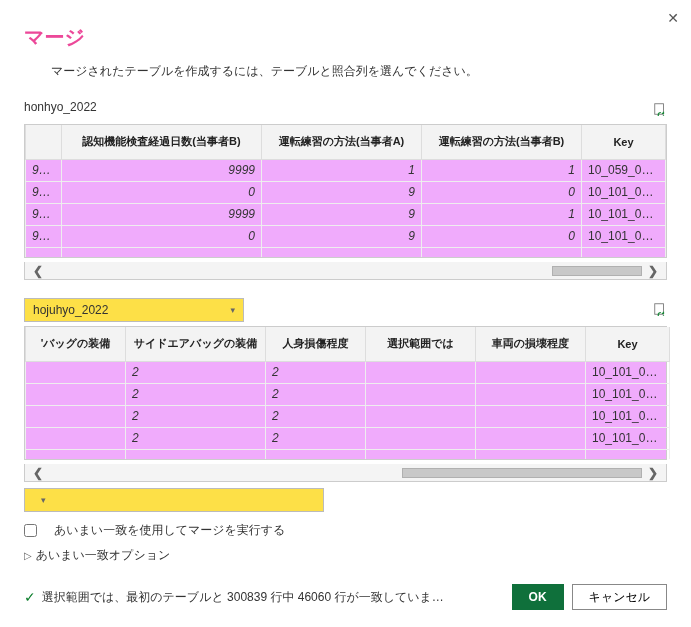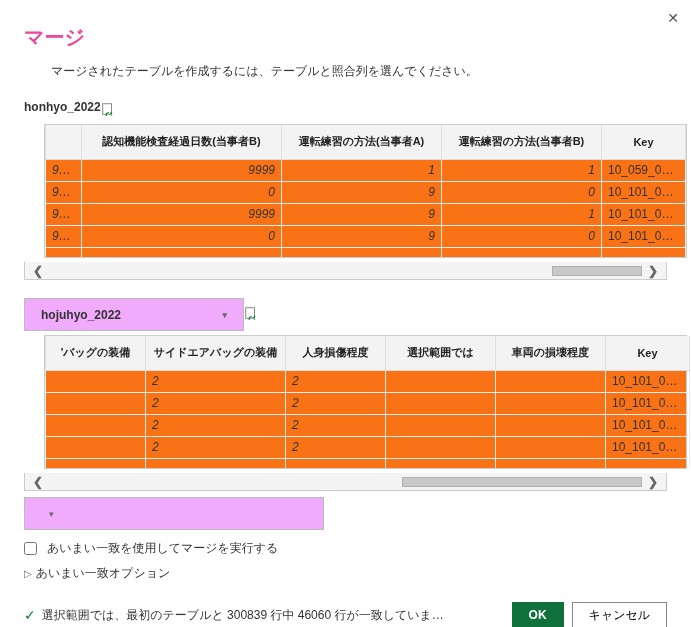--- a/index.html
+++ b/index.html
@@ -38,31 +38,29 @@
     margin-left: 27px;
   }
   .label {
     font-size: 12px;
     color: #333;
     margin-bottom: 6px;
   }
   .table-label-row {
     display: flex;
     align-items: center;
-    justify-content: flex-start;
+    justify-content: space-between;
     margin-bottom: 4px;
-    font-weight: bold;
   }
   .refresh-icon svg { width: 14px; height: 14px; }
   .grid-wrap {
     border: 1px solid #ccc;
     width: 100%;
-    background: #f97316;
+    background: #f0abfc;
     margin-bottom: 4px;
-    margin-left: 20px;
   }
   table.datagrid {
     border-collapse: collapse;
     width: 100%;
     table-layout: fixed;
   }
   table.datagrid th {
     background: #f3f3f3;
     border: 1px solid #ddd;
     border-top: none;
@@ -125,42 +123,42 @@
     height: 10px;
     background: #c8c8c8;
     border: 1px solid #b0b0b0;
     top: 0;
   }
   .combo {
     display: inline-flex;
     align-items: center;
     justify-content: space-between;
     border: 1px solid #bbb;
-    background: #f0abfc;
-    height: 33px;
-    padding: 0 16px;
+    background: #fde047;
+    height: 24px;
+    padding: 0 8px;
     font-size: 12px;
     color: #333;
     min-width: 220px;
     cursor: pointer;
   }
   .combo .caret {
     font-size: 9px;
     color: #666;
     margin-left: 8px;
   }
   .field-label {
     font-size: 12px;
     color: #333;
     margin: 10px 0 4px 0;
   }
   .checkbox-row {
     display: flex;
     align-items: center;
-    gap: 10px;
+    gap: 17px;
     margin: 10px 0 8px 0;
     font-size: 12px;
     color: #333;
   }
   .checkbox-row input { margin: 0; }
   .expander {
     display: flex;
     align-items: center;
     gap: 4px;
     font-size: 12px;

